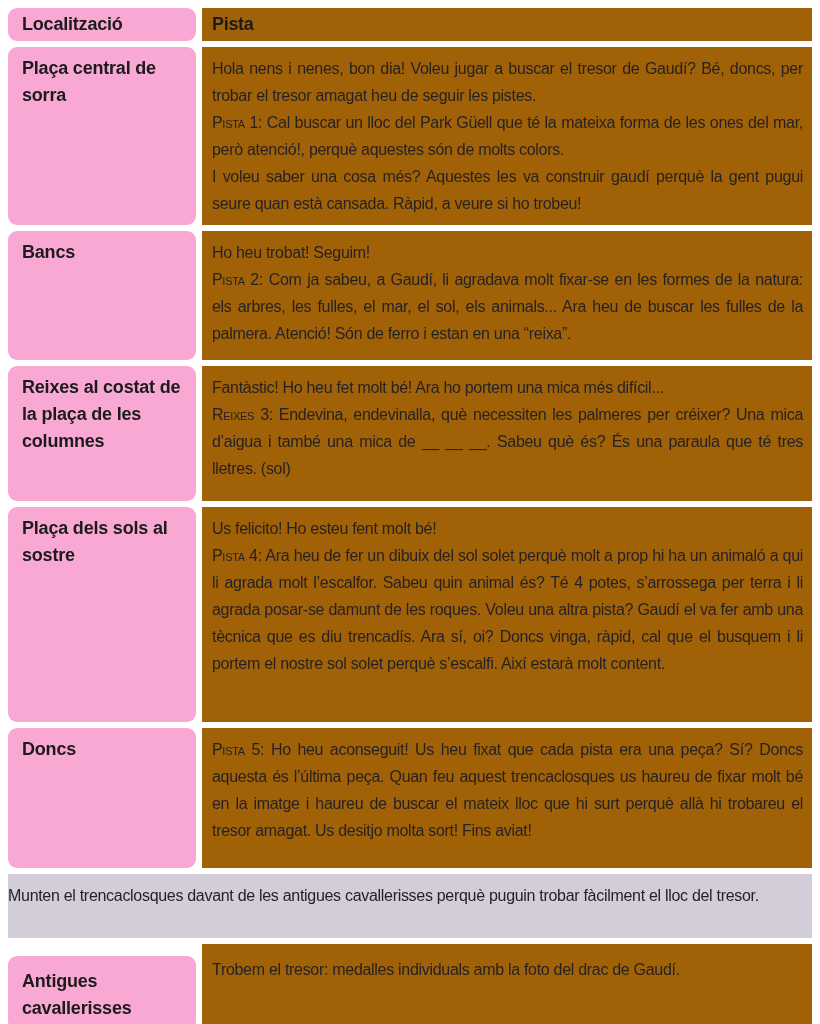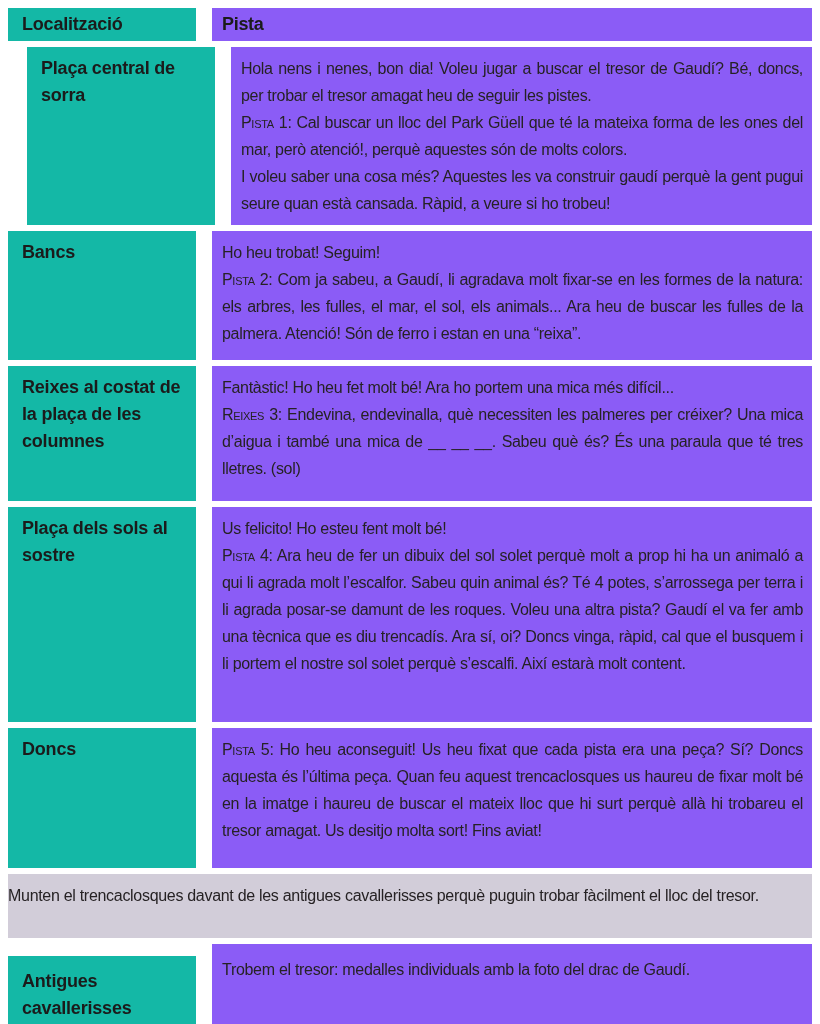--- a/index.html
+++ b/index.html
@@ -27,38 +27,38 @@
     gap: 6px;
   }
   .trow {
     display: flex;
     gap: 6px;
   }
   .cell-loc {
     width: 188px;
     min-width: 188px;
     box-sizing: border-box;
-    background: #14b8a6;
+    background: #f9a8d4;
     padding: 8px 10px 8px 14px;
     font-size: 18px;
     font-weight: bold;
     line-height: 27px;
     color: #1b1b1b;
     letter-spacing: -0.2px;
+    border-radius: 9px;
   }
   .cell-pista {
     flex: 1;
     box-sizing: border-box;
-    background: #8b5cf6;
+    background: #a16207;
     padding: 8px 9px 8px 10px;
     font-size: 16px;
     line-height: 27px;
     letter-spacing: -0.3px;
     text-align: justify;
-    margin-left: 10px;
   }
   .header-row .cell-loc,
   .header-row .cell-pista {
     padding-top: 4px;
     padding-bottom: 4px;
     min-height: 33px;
     line-height: 25px;
     font-size: 18px;
     font-weight: bold;
     color: #1b1b1b;
@@ -94,21 +94,21 @@
 
 <div class="page">
   <div class="treasure-table">
 
     <div class="trow header-row">
       <div class="cell-loc">Localització</div>
       <div class="cell-pista">Pista</div>
     </div>
 
     <div id="rows-container" style="display:contents;"><div class="trow">
-          <div class="cell-loc" style="min-height: 176px; margin-left: 19px;">Plaça central de sorra</div>
+          <div class="cell-loc" style="min-height: 176px;">Plaça central de sorra</div>
           <div class="cell-pista" style="min-height: 176px;">
             <p class="para">Hola nens i nenes, bon dia! Voleu jugar a buscar el tresor de Gaudí? Bé, doncs, per trobar el tresor amagat heu de seguir les pistes.</p>
             <p class="para"><span class="pista-label">Pista 1:</span> Cal buscar un lloc del Park Güell que té la mateixa forma de les ones del mar, però atenció!, perquè aquestes són de molts colors.</p>
             <p class="para">I voleu saber una cosa més? Aquestes les va construir gaudí perquè la gent pugui seure quan està cansada. Ràpid, a veure si ho trobeu!</p>
           </div>
         </div><div class="trow">
           <div class="cell-loc" style="min-height: 129px;">Bancs</div>
           <div class="cell-pista" style="min-height: 129px;">
             <p class="para">Ho heu trobat! Seguim!</p>
             <p class="para"><span class="pista-label">Pista 2:</span> Com ja sabeu, a Gaudí, li agradava molt fixar-se en les formes de la natura: els arbres, les fulles, el mar, el sol, els animals... Ara heu de buscar les fulles de la palmera. Atenció! Són de ferro i estan en una “reixa”.</p>

